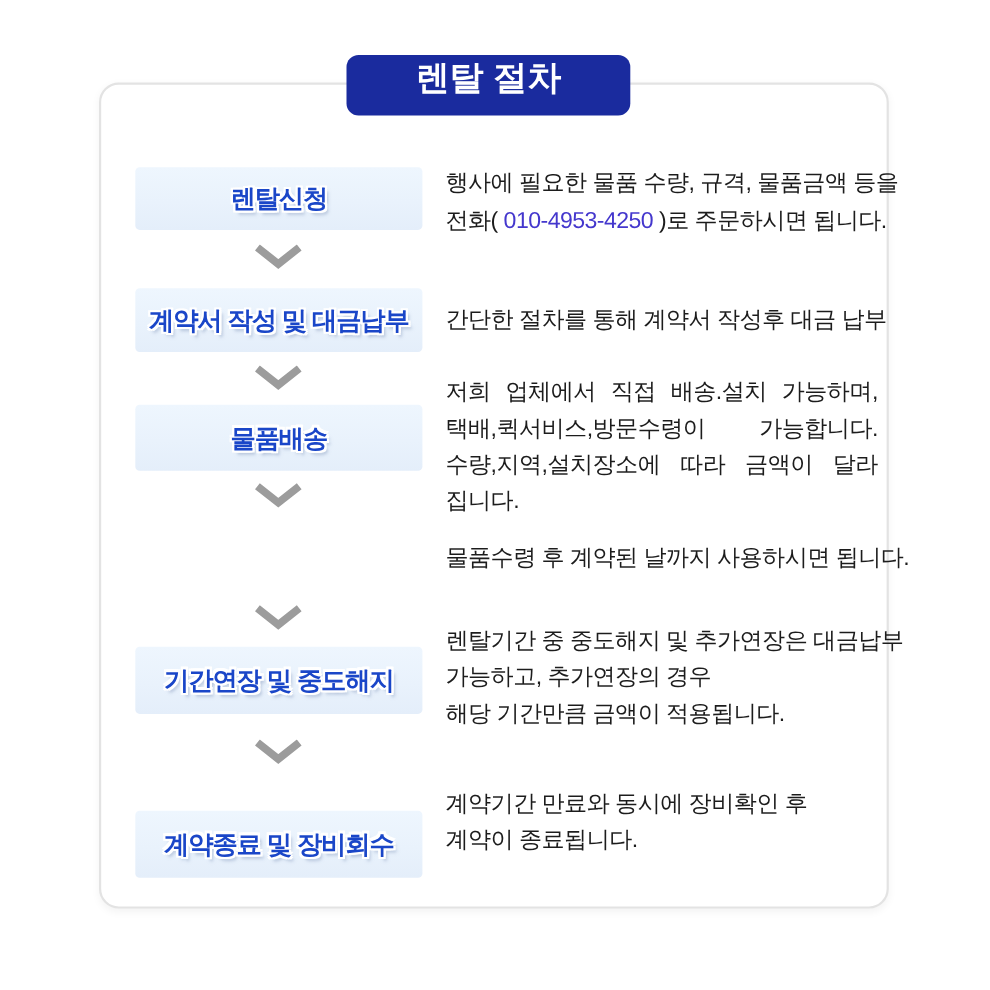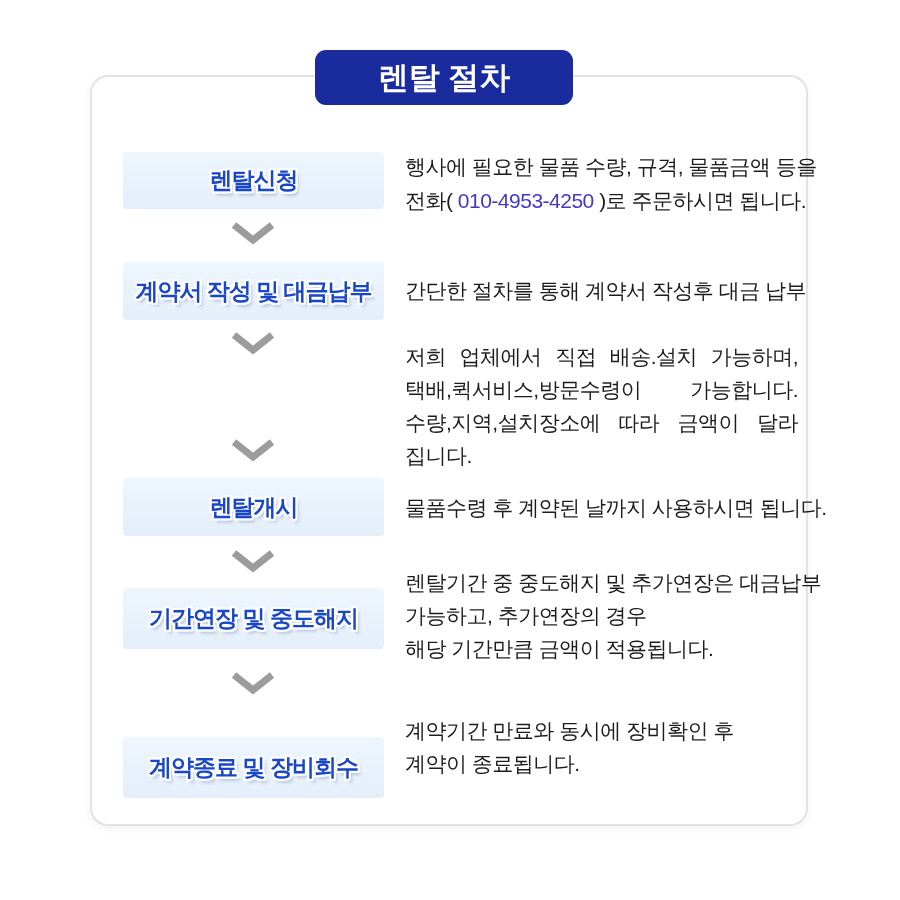--- a/index.html
+++ b/index.html
@@ -23,21 +23,21 @@
     box-shadow: 0 3px 8px rgba(0,0,0,0.05);
   }
 
   
   .title-box {
     position: absolute;
     left: 315px; top: 50px;
     width: 258px; height: 55px;
     background: var(--title-bg, #1a2b9e);
     border-radius: 11px;
-    display: flex; align-items: center; justify-content: center;
+    display: flex; align-items: flex-start; justify-content: center;
     color: #ffffff;
     font-size: 31px;
     font-weight: bold;
     letter-spacing: 0px;
   }
 
   
   .step-box {
     position: absolute;
     left: 123px; width: 261px;
@@ -127,36 +127,36 @@
   <div class="desc d2">
     <span class="line">간단한 절차를 통해 계약서 작성후 대금 납부</span>
   </div>
 
   <div class="arrow a2">
     <svg width="44" height="24" viewBox="0 0 44 24">
         <polyline points="3,3 22,18 41,3" fill="none" stroke="#9c9c9c" stroke-width="7"></polyline>
       </svg>
   </div>
 
+  <div class="step-box s3">
+    <span class="label">물품배송</span>
+  </div>
   <div class="desc d3">
     <span class="line stretch">저희 업체에서 직접 배송.설치 가능하며,</span>
     <span class="line stretch">택배,퀵서비스,방문수령이 가능합니다.</span>
     <span class="line stretch">수량,지역,설치장소에 따라 금액이 달라</span>
     <span class="line">집니다.</span>
   </div>
 
   <div class="arrow a3">
     <svg width="44" height="24" viewBox="0 0 44 24">
         <polyline points="3,3 22,18 41,3" fill="none" stroke="#9c9c9c" stroke-width="7"></polyline>
       </svg>
   </div>
 
-  <div class="step-box s4">
-    <span class="label">렌탈개시</span>
-  </div>
   <div class="desc d4">
     <span class="line">물품수령 후 계약된 날까지 사용하시면 됩니다.</span>
   </div>
 
   <div class="arrow a4">
     <svg width="44" height="24" viewBox="0 0 44 24">
         <polyline points="3,3 22,18 41,3" fill="none" stroke="#9c9c9c" stroke-width="7"></polyline>
       </svg>
   </div>
 

